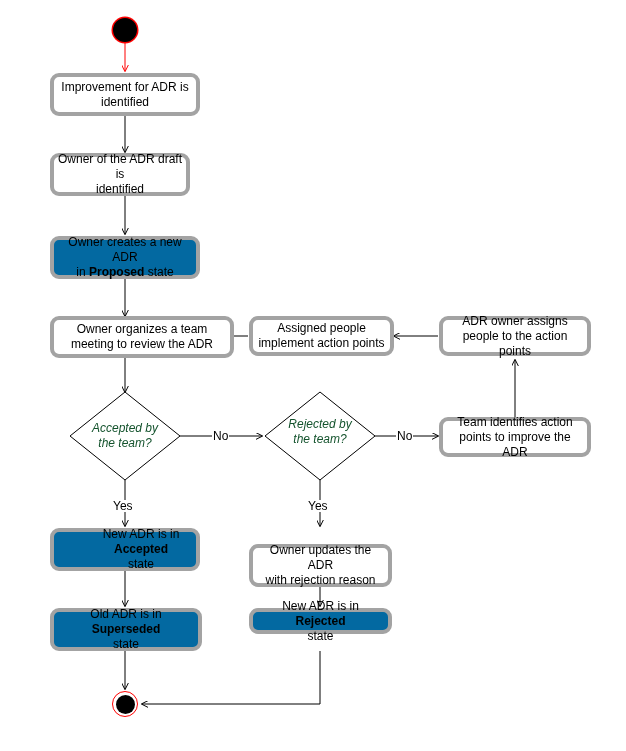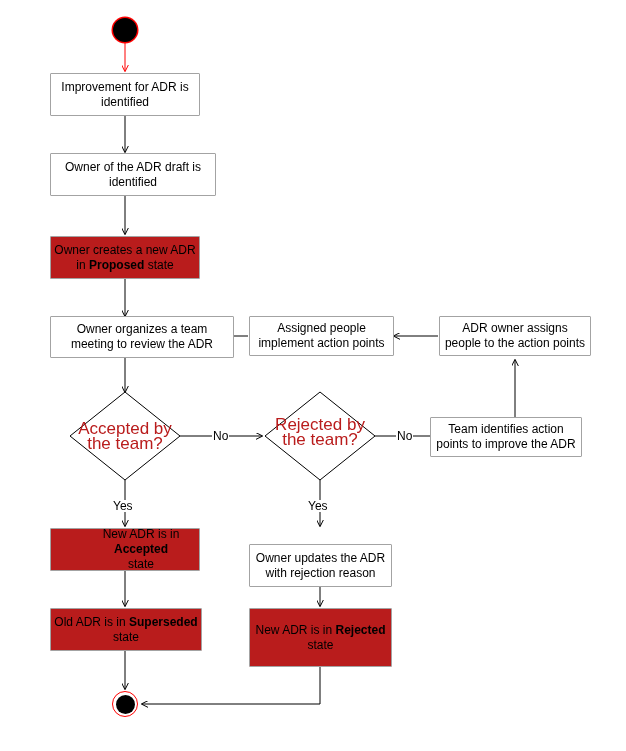--- a/index.html
+++ b/index.html
@@ -23,34 +23,34 @@
   .edges {
     position: absolute;
     left: 0; top: 0;
     width: 626px;
     height: 751px;
     pointer-events: none;
   }
   .node {
     position: absolute;
     box-sizing: border-box;
-    border: 1px solid #a3a3a3;
-    border-radius: 1px;
+    border: 4px solid #a3a3a3;
+    border-radius: 9px;
     background: #ffffff;
     display: flex;
     align-items: center;
     justify-content: center;
     text-align: center;
     font-size: 12px;
     line-height: 15px;
     color: #000000;
     padding: 2px 3px;
   }
   .node.highlight {
-    background: #b91c1c;
+    background: #0369a1;
   }
   .node .txt {
     display: block;
     width: 100%;
     white-space: pre-line;
   }
   .node b {
     font-weight: bold;
   }
   .decision {
@@ -58,24 +58,25 @@
     width: 110px;
     height: 88px;
   }
   .decision .dlabel {
     position: absolute;
     left: -8px;
     top: 50%;
     transform: translateY(-50%);
     width: 126px;
     text-align: center;
-    font-size: 17px;
+    font-size: 12px;
     line-height: 15px;
-    color: #b91c1c;
+    color: #14532d;
     white-space: pre-line;
+    font-style: italic;
   }
   .edge-label {
     position: absolute;
     font-size: 12px;
     color: #000000;
     background: #ffffff;
     padding: 0 1px;
     line-height: 12px;
   }
   .terminal {
@@ -154,21 +155,21 @@
     <polygon points="320,392 375,436 320,480 265,436" fill="#ffffff" stroke="#000000" stroke-width="1"></polygon>
   </svg>
 
   <div class="terminal start-node" style="left:113px; top:18px;"></div>
 
   <div class="node" style="left:50px; top:73px; width:150px; height:43px;">
     <span class="txt"><span>Improvement for ADR is</span>
 <span>identified</span></span>
   </div>
 
-  <div class="node" style="left:50px; top:153px; width:166px; height:43px;">
+  <div class="node" style="left:50px; top:153px; width:140px; height:43px;">
     <span class="txt"><span>Owner of the ADR draft is</span>
 <span>identified</span></span>
   </div>
 
   <div class="node highlight" style="left:50px; top:236px; width:150px; height:43px;">
     <span class="txt"><span>Owner creates a new ADR</span>
 <span>in </span><b>Proposed</b><span> state</span></span>
   </div>
 
   <div class="node" style="left:50px; top:316px; width:184px; height:42px;">
@@ -179,21 +180,21 @@
   <div class="node" style="left:249px; top:316px; width:145px; height:40px;">
     <span class="txt"><span>Assigned people</span>
 <span>implement action points</span></span>
   </div>
 
   <div class="node" style="left:439px; top:316px; width:152px; height:40px;">
     <span class="txt"><span>ADR owner assigns</span>
 <span>people to the action points</span></span>
   </div>
 
-  <div class="node" style="left:430px; top:417px; width:152px; height:40px;">
+  <div class="node" style="left:439px; top:417px; width:152px; height:40px;">
     <span class="txt"><span>Team identifies action</span>
 <span>points to improve the ADR</span></span>
   </div>
 
   <div class="decision" style="left:70px; top:392px;">
     <span class="dlabel"><span>Accepted by</span>
 <span>the team?</span></span>
   </div>
 
   <div class="decision" style="left:265px; top:388px;">
@@ -214,21 +215,21 @@
   <div class="node highlight" style="left:50px; top:608px; width:152px; height:43px;">
     <span class="txt"><span>Old ADR is in </span><b>Superseded</b>
 <span>state</span></span>
   </div>
 
   <div class="node" style="left:249px; top:528px; width:143px; height:43px;margin-top:16px;">
     <span class="txt"><span>Owner updates the ADR</span>
 <span>with rejection reason</span></span>
   </div>
 
-  <div class="node highlight" style="left:249px; top:608px; width:143px; height:59px;">
+  <div class="node highlight" style="left:249px; top:608px; width:143px; height:26px;">
     <span class="txt"><span>New ADR is in </span><b>Rejected</b>
 <span>state</span></span>
   </div>
 
   <div class="terminal end-outer" style="left:112px; top:691px;">
     <div class="terminal end-inner" style="position:absolute;"></div>
   </div>
 
 </div>
 

